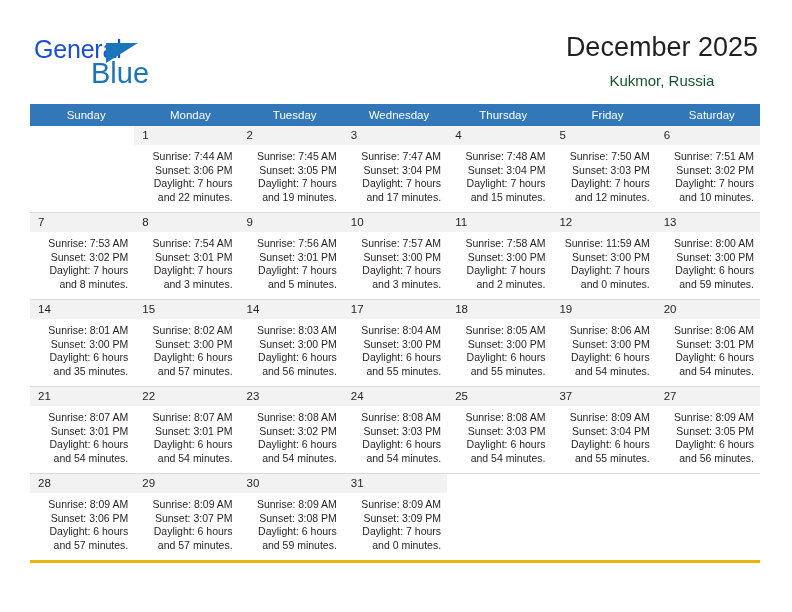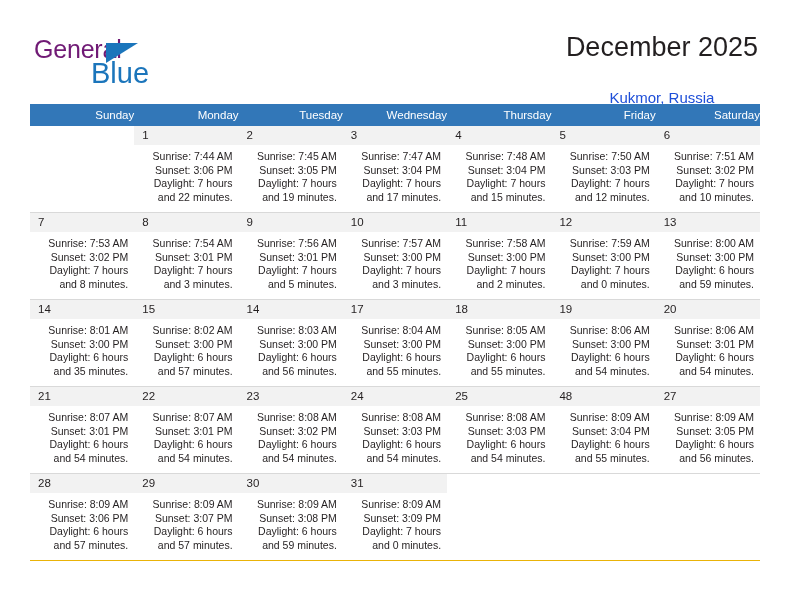--- a/index.html
+++ b/index.html
@@ -30,21 +30,21 @@
     top: 36px;
     width: 200px;
     height: 56px;
   }
   .brand-general {
     position: absolute;
     left: 0;
     top: 0;
     font-size: 25px;
     letter-spacing: -0.2px;
-    color: #701a75;
+    color: #1d4ed8;
     line-height: 26px;
     white-space: nowrap;
   }
   .brand-mark {
     position: absolute;
     left: 72px;
     top: 7px;
     width: 0;
     height: 0;
     border-left: 32px solid #1b75bb;
@@ -68,44 +68,44 @@
   }
   .cal-title {
     font-size: 27px;
     font-weight: normal;
     color: #231f20;
     line-height: 34px;
     white-space: nowrap;
   }
   .cal-subtitle {
     font-size: 15px;
-    color: #1d4ed8;
+    color: #14532d;
     line-height: 20px;
-    margin-top: 24px;
+    margin-top: 7px;
     white-space: nowrap;
   }
 
   
   .calendar {
     position: absolute;
     left: 30px;
     top: 104px;
     width: 730px;
   }
   table.cal-table {
     width: 730px;
     border-collapse: collapse;
     table-layout: fixed;
   }
   table.cal-table th {
     background: #3277b8;
     color: #ffffff;
     font-size: 11.5px;
     font-weight: normal;
-    text-align: right;
+    text-align: center;
     padding: 5px 0 5px 8px;
     height: 11px;
     border: none;
   }
   td.daycell {
     vertical-align: top;
     padding: 0;
     border: none;
     height: 86px;
     background: #ffffff;
@@ -124,21 +124,21 @@
   .dayinfo {
     padding: 5px 6px 0 8px;
     font-size: 10.5px;
     line-height: 13.6px;
     color: #231f20;
     text-align: right;
   }
   .dayinfo div { white-space: nowrap; }
 
   tr.week-row { border-bottom: 1px solid #d9d9d9; }
-  tr.week-row:last-child { border-bottom: 1px solid #eab308; }
+  tr.week-row:last-child { border-bottom: 3px solid #eab308; }
 </style>
 </head>
 <body>
 
 <div class="page-header">
   <div class="brand">
     <div class="brand-general">General</div>
     <div class="brand-mark"></div>
     <div class="brand-blue">Blue</div>
   </div>
@@ -264,21 +264,21 @@
             <div class="dayinfo">
               <div>Sunrise: 7:58 AM</div>
               <div>Sunset: 3:00 PM</div>
               <div>Daylight: 7 hours</div>
               <div>and 2 minutes.</div>
             </div>
           </td>
           <td class="daycell">
             <div class="daynum">12</div>
             <div class="dayinfo">
-              <div>Sunrise: 7:59 AM</div>
+              <div>Sunrise: 11:59 AM</div>
               <div>Sunset: 3:00 PM</div>
               <div>Daylight: 7 hours</div>
               <div>and 0 minutes.</div>
             </div>
           </td>
           <td class="daycell">
             <div class="daynum">13</div>
             <div class="dayinfo">
               <div>Sunrise: 8:00 AM</div>
               <div>Sunset: 3:00 PM</div>
@@ -392,21 +392,21 @@
           <td class="daycell">
             <div class="daynum">25</div>
             <div class="dayinfo">
               <div>Sunrise: 8:08 AM</div>
               <div>Sunset: 3:03 PM</div>
               <div>Daylight: 6 hours</div>
               <div>and 54 minutes.</div>
             </div>
           </td>
           <td class="daycell">
-            <div class="daynum">48</div>
+            <div class="daynum">37</div>
             <div class="dayinfo">
               <div>Sunrise: 8:09 AM</div>
               <div>Sunset: 3:04 PM</div>
               <div>Daylight: 6 hours</div>
               <div>and 55 minutes.</div>
             </div>
           </td>
           <td class="daycell">
             <div class="daynum">27</div>
             <div class="dayinfo">

